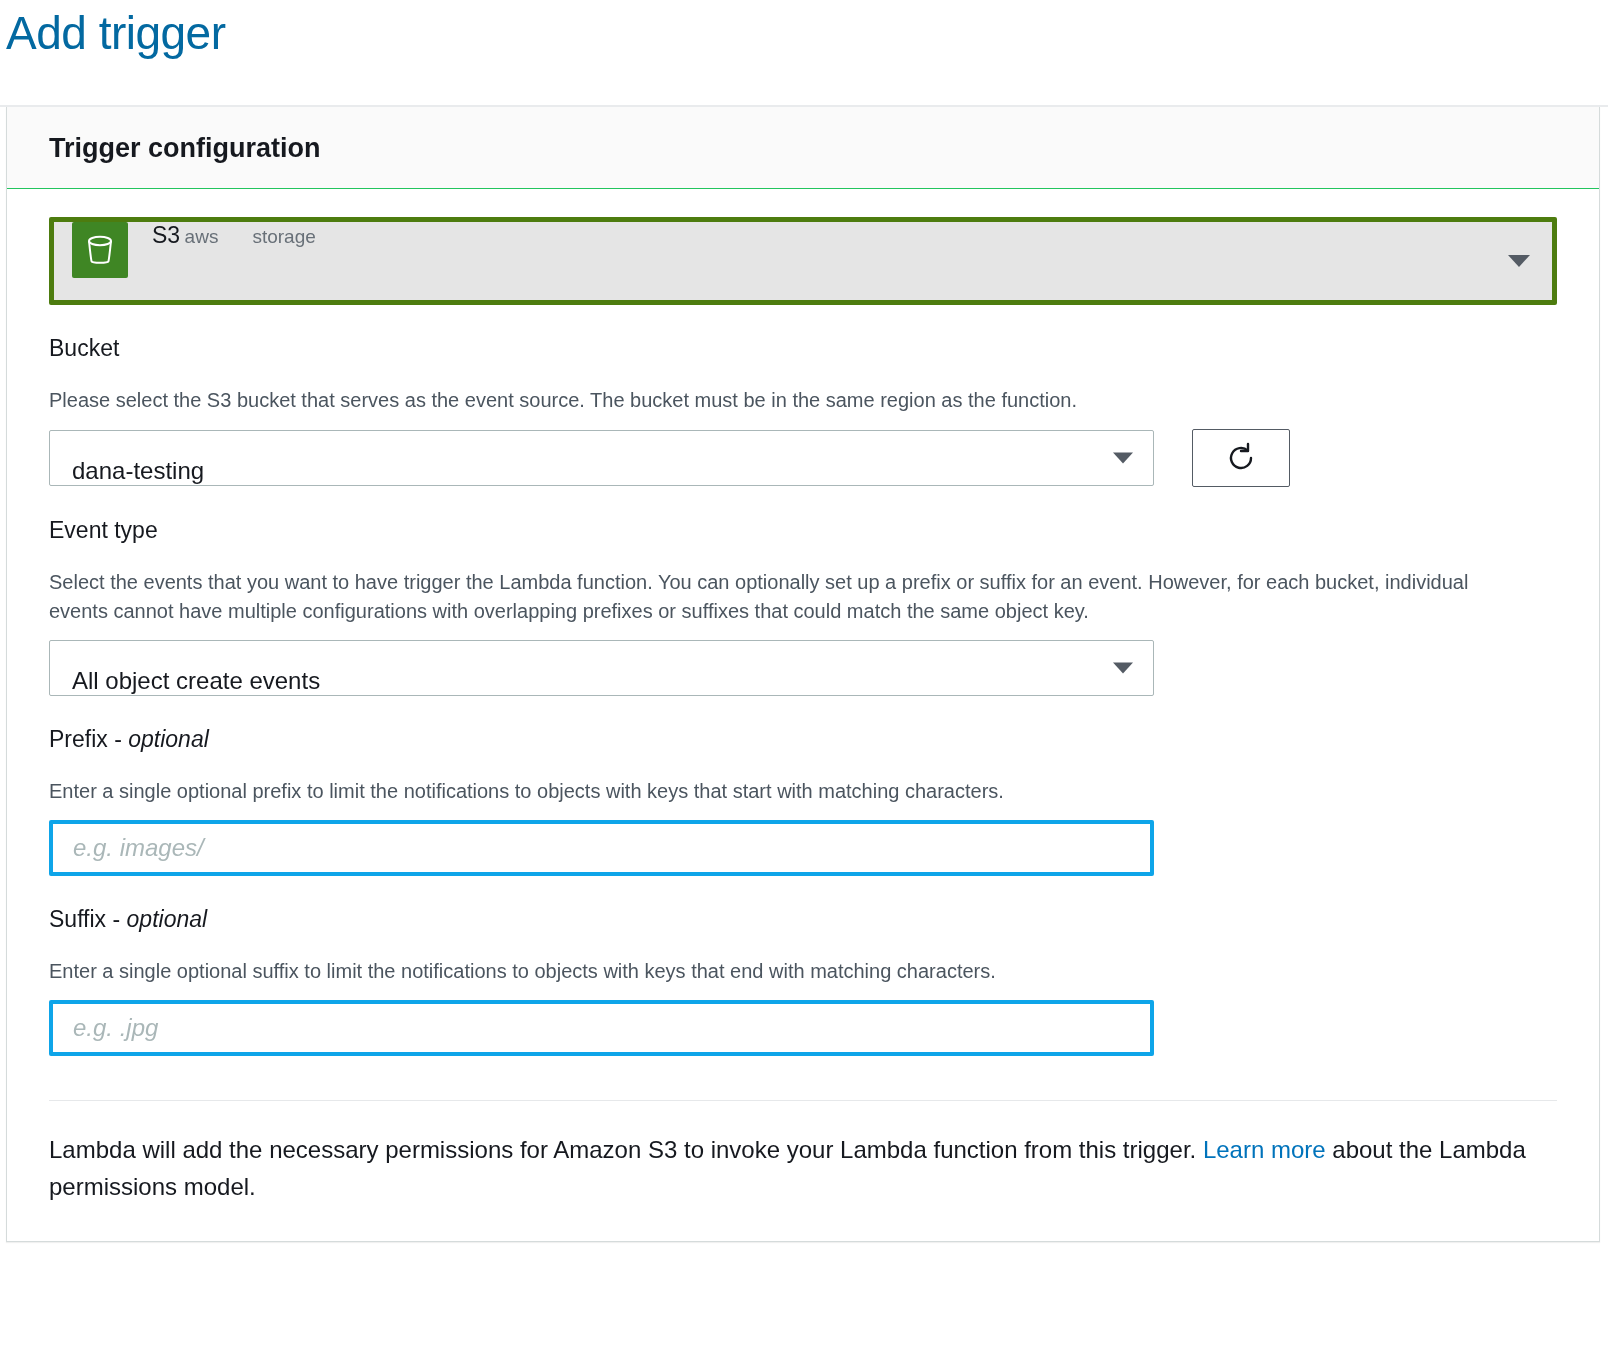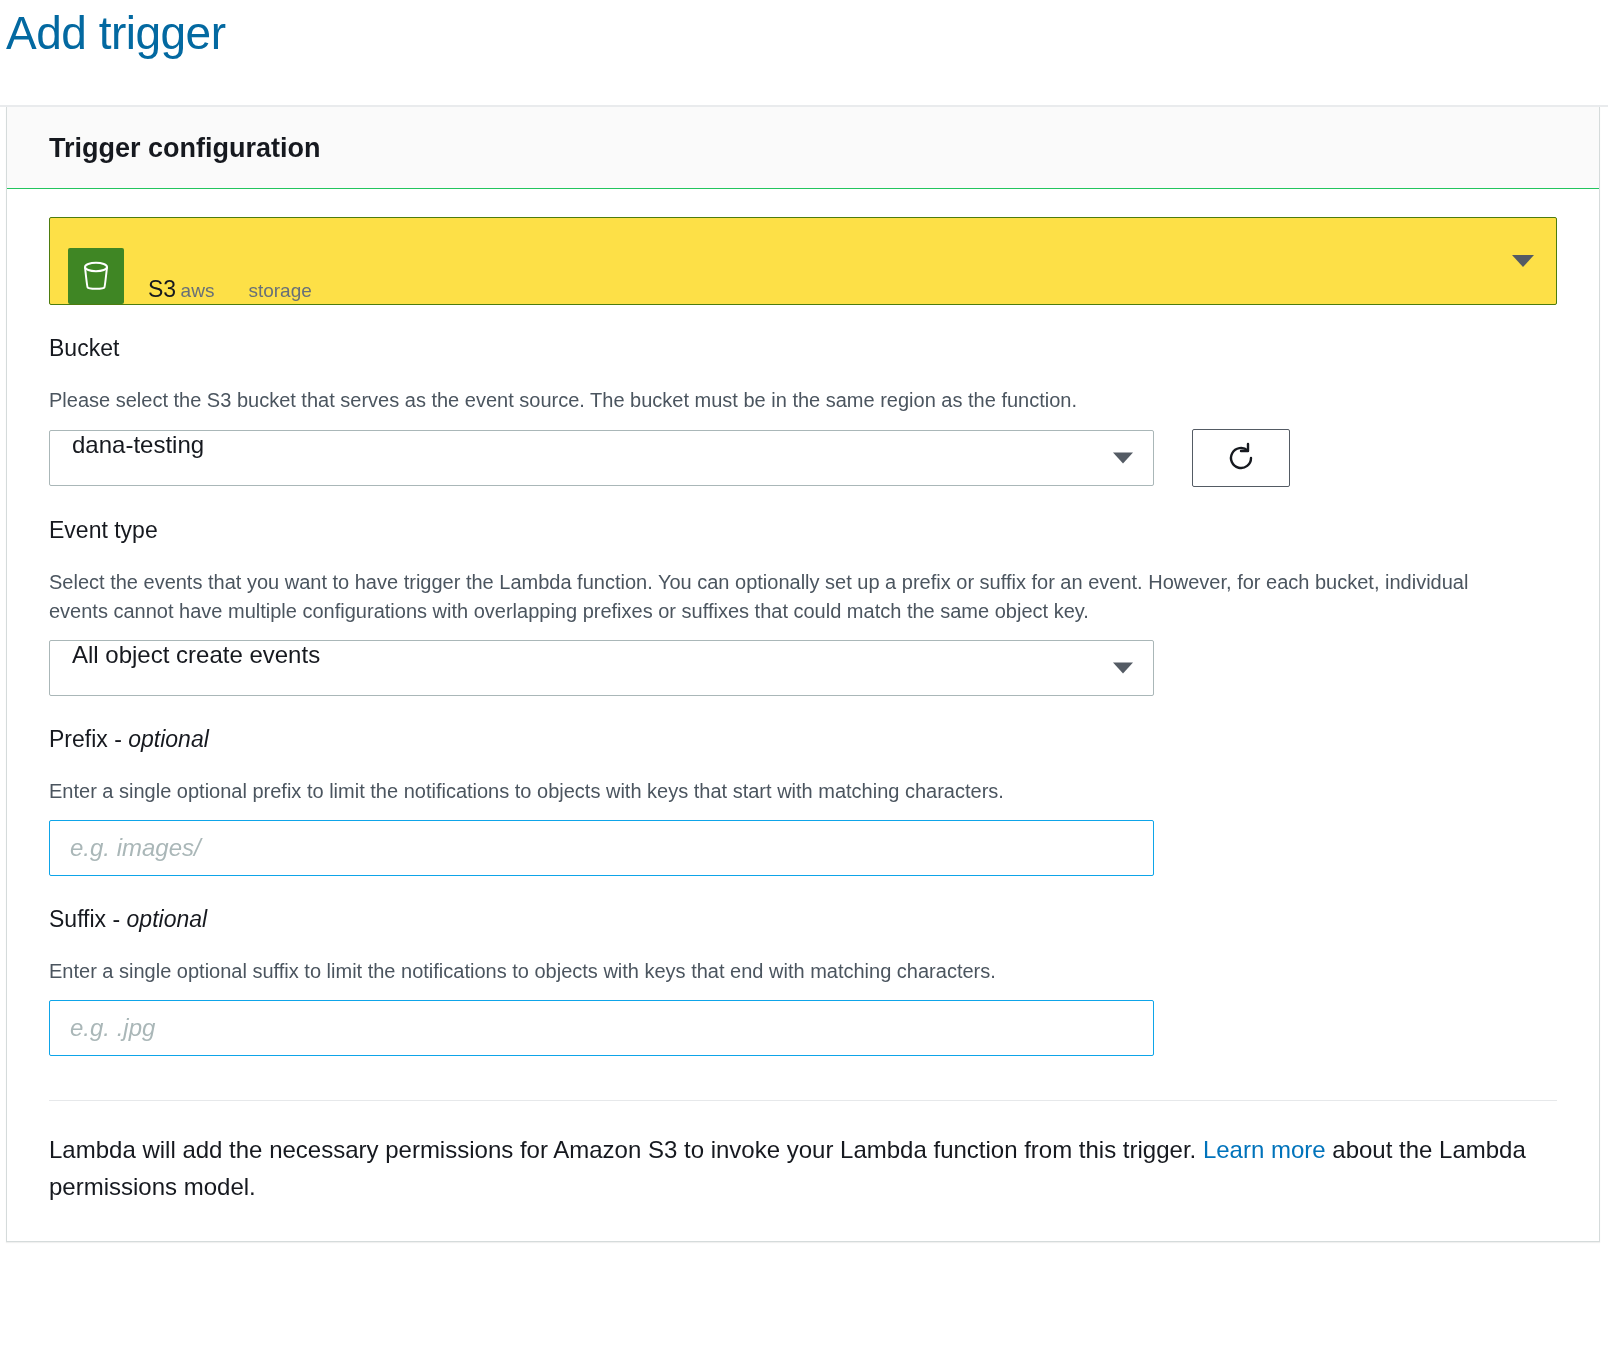--- a/index.html
+++ b/index.html
@@ -52,27 +52,27 @@
     font-size: 27px;
     font-weight: bold;
     color: #16191f;
   }
   .card-body {
     padding: 28px 42px 10px 42px;
   }
   
   .service-select {
     display: flex;
-    align-items: flex-end;
-    border: 1px solid #4d7c0f;
+    align-items: flex-start;
+    border: 5px solid #4d7c0f;
     border-radius: 2px;
     height: 88px;
     padding: 0 18px 0 18px;
     box-sizing: border-box;
-    background: #fde047;
+    background: #e5e5e5;
     position: relative;
   }
   .service-icon {
     width: 56px;
     height: 56px;
     background: #3f8624;
     border-radius: 2px;
     display: flex;
     align-items: center;
     justify-content: center;
@@ -130,21 +130,21 @@
     align-items: center;
   }
   .select-box {
     position: relative;
     width: 1105px;
     height: 56px;
     border: 1px solid #aab7b8;
     border-radius: 2px;
     background: #fff;
     display: flex;
-    align-items: flex-start;
+    align-items: flex-end;
     box-sizing: border-box;
   }
   .select-box .val {
     padding-left: 22px;
     font-size: 24px;
     color: #16191f;
   }
   .select-box .caret-sm {
     position: absolute;
     right: 20px;
@@ -163,21 +163,21 @@
     border-radius: 2px;
     background: #fff;
     display: flex;
     align-items: center;
     justify-content: center;
     cursor: pointer;
   }
   .text-input {
     width: 1105px;
     height: 56px;
-    border: 1px solid #0ea5e9;
+    border: 4px solid #0ea5e9;
     border-radius: 2px;
     box-sizing: border-box;
     padding: 0 20px;
     font-size: 24px;
     font-family: "Liberation Sans", sans-serif;
     color: #16191f;
     background: #fff;
   }
   .text-input::placeholder {
     color: #aab7b8;

